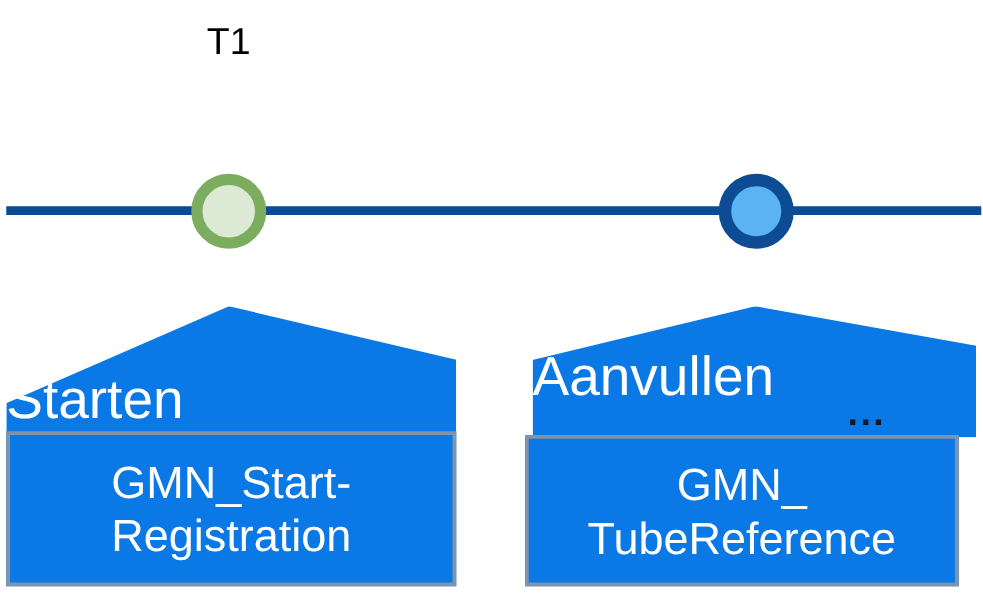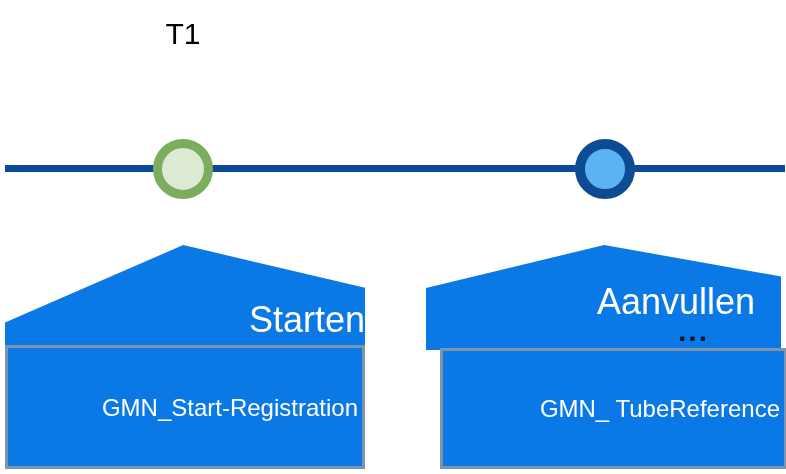--- a/index.html
+++ b/index.html
@@ -77,23 +77,23 @@
     left: 426px;
     top: 245px;
     width: 355px;
     height: 105px;
     clip-path: polygon(0% 41%, 50.2% 0%, 100% 30%, 100% 100%, 0% 100%);
   }
 
   .pentagon-label {
     position: absolute;
     color: #ffffff;
-    font-size: 36px;
+    font-size: 44px;
     line-height: 38px;
-    text-align: right;
+    text-align: left;
     white-space: nowrap;
   }
   .pentagon-label.left  { left: 5px;   top: 301px; width: 360px; }
   .pentagon-label.right { left: 426px; top: 283px; width: 329px; }
 
   .ellipsis-mark {
     position: absolute;
     left: 678px;
     top: 316px;
     color: #111827;
@@ -103,36 +103,36 @@
     font-weight: 700;
   }
 
   
   .object-box {
     position: absolute;
     background: #0B79E5;
     border: 3px solid #7F93AB;
     box-sizing: border-box;
     color: #ffffff;
-    font-size: 24px;
+    font-size: 36px;
     line-height: 43px;
-    text-align: right;
+    text-align: center;
     display: flex;
     align-items: center;
     justify-content: center;
     padding: 0 4px;
   }
   .object-box.left {
     left: 5px;
     top: 345px;
     width: 360px;
     height: 124px;
   }
   .object-box.right {
-    left: 440px;
+    left: 420px;
     top: 348px;
     width: 347px;
     height: 121px;
   }
   .object-box .box-text {
     display: block;
     width: 100%;
   }
 </style>
 </head>

